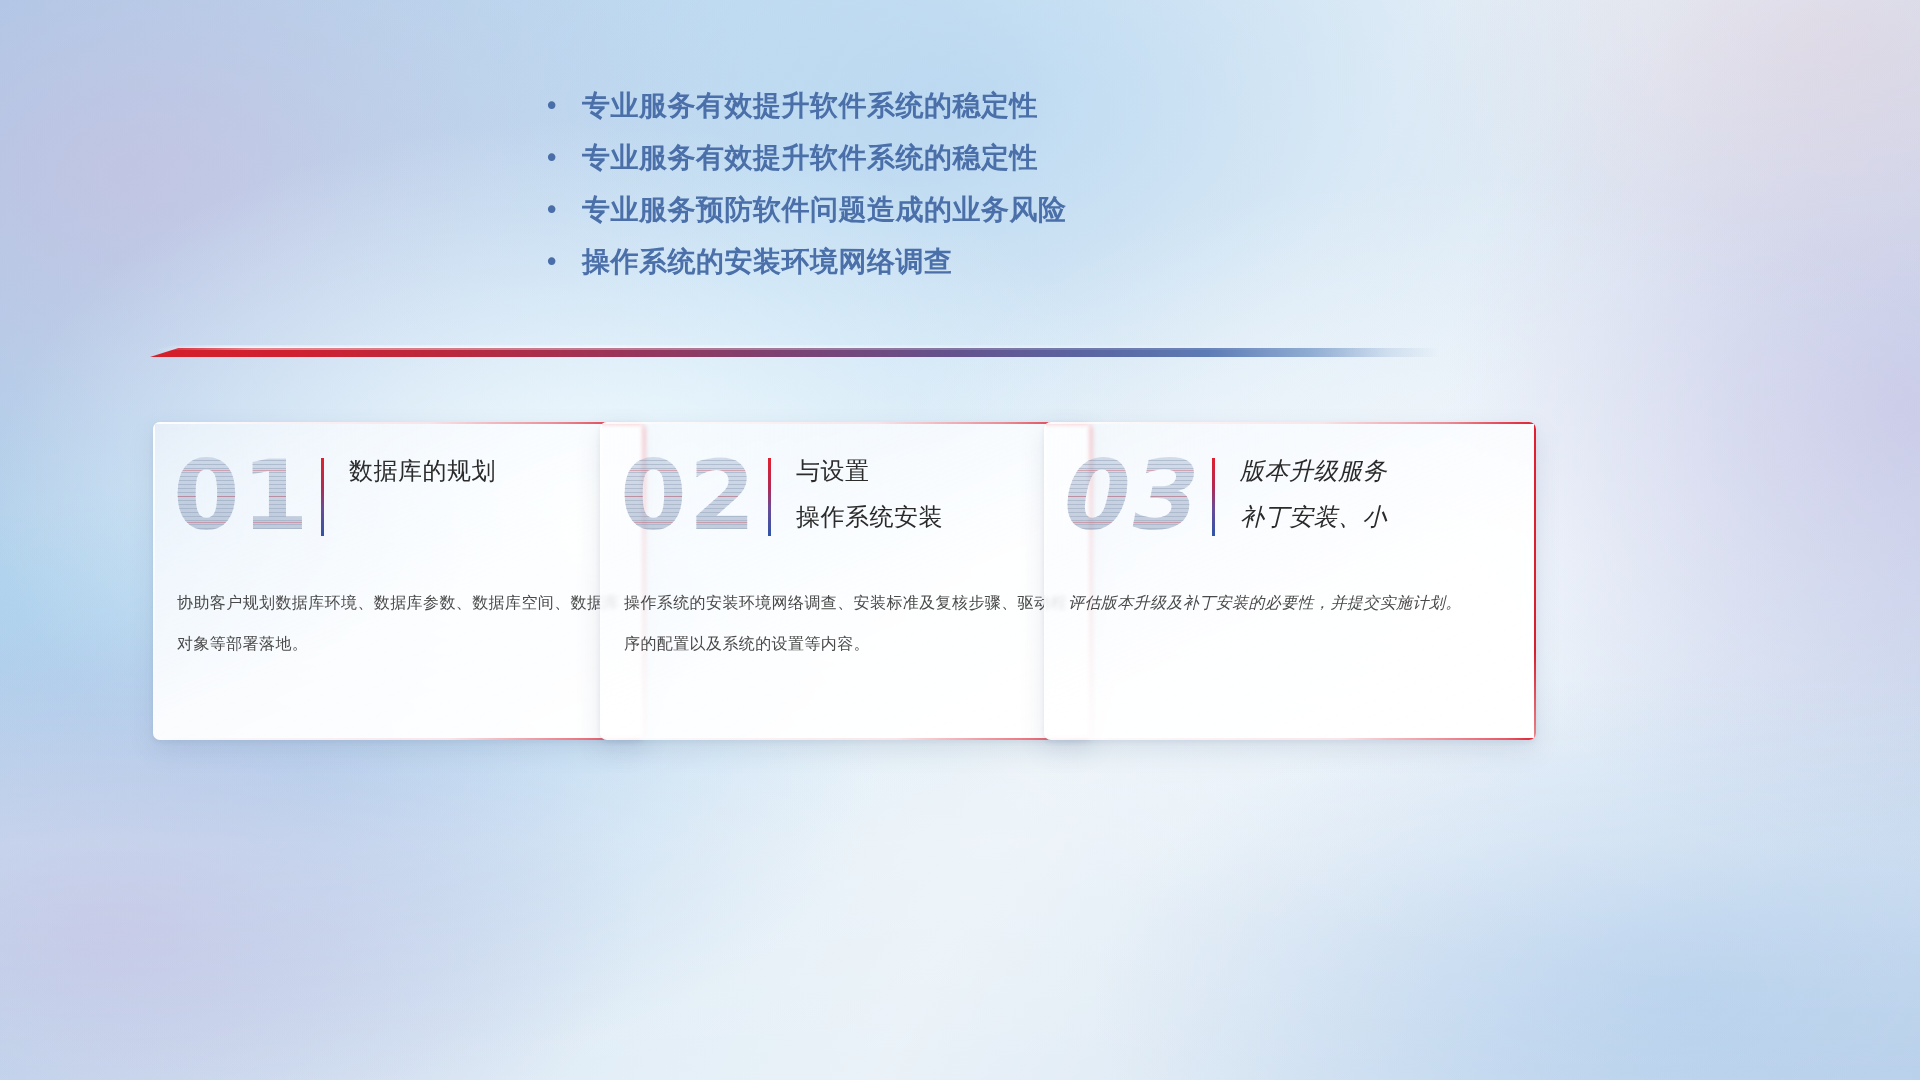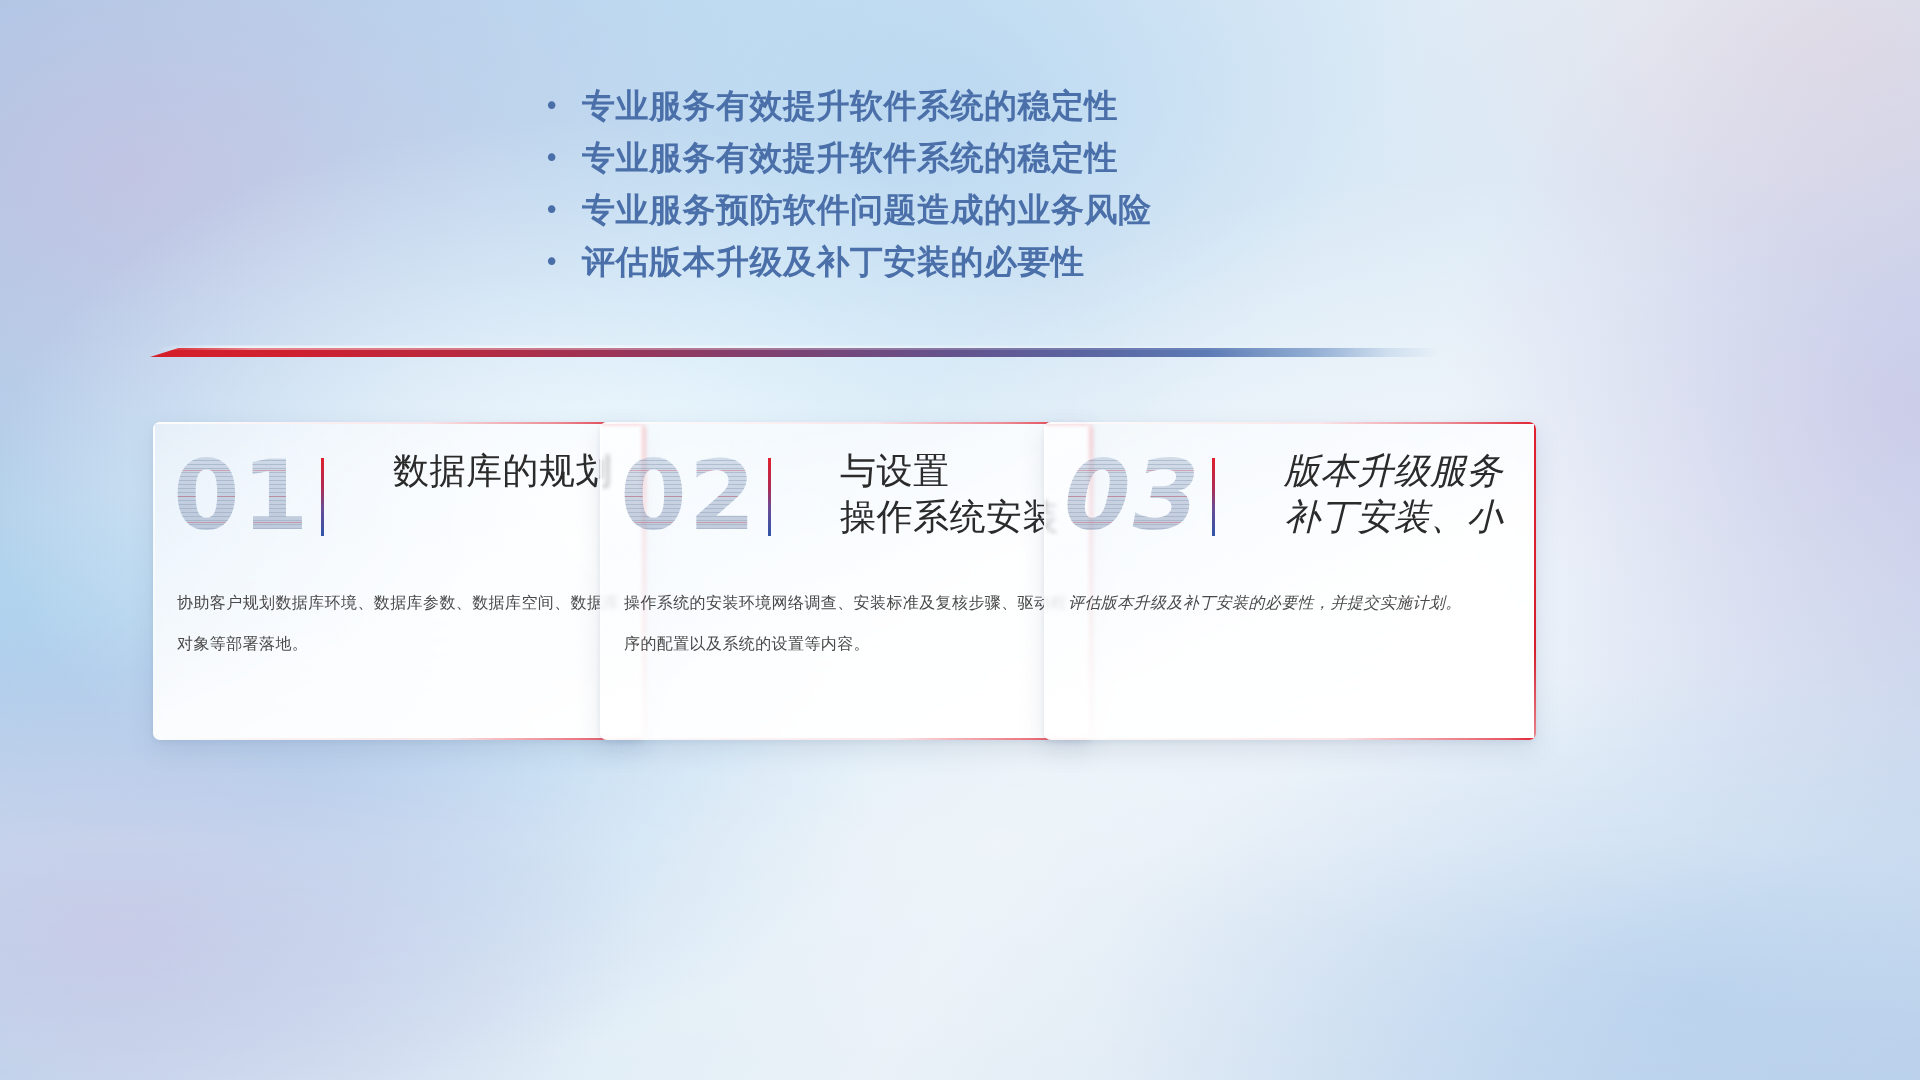--- a/index.html
+++ b/index.html
@@ -62,21 +62,21 @@
     height:52px;margin-bottom:0;
   }
   .bullet-row + .bullet-row{margin-top:0;}
   .bullet-dot{
     width:46px;flex:0 0 46px;
     color:#4a6ea8;font-size:26px;line-height:40px;
     text-align:left;padding-left:8px;box-sizing:border-box;
     font-family:"DejaVu Sans",sans-serif;
   }
   .bullet-text{
-    color:#4a6fa9;font-size:33px;line-height:40px;
+    color:#4a6fa9;font-size:28px;line-height:40px;
     letter-spacing:.5px;font-weight:600;white-space:nowrap;
   }
 
   
   .divider-wrap{
     position:absolute;left:150px;top:342px;width:1290px;height:22px;
   }
   .divider-shadow{
     position:absolute;left:4px;top:3px;width:100%;height:7px;
     background:linear-gradient(90deg,
@@ -169,22 +169,22 @@
       rgba(255,255,255,0) 1px, rgba(255,255,255,0) 26px);
     -webkit-background-clip:text;background-clip:text;
     opacity:.55;user-select:none;pointer-events:none;
   }
   .card-bar{
     position:absolute;left:168px;top:22px;width:3px;height:78px;
     background:linear-gradient(180deg,#e02030 0%, #b02a52 38%, #6a4b96 64%, #2f54a8 100%);
   }
   .card-title{
     position:absolute;left:196px;top:12px;width:268px;
-    font-size:36px;line-height:46px;color:#2b2b2b;
-    font-weight:500;letter-spacing:.5px;margin-left:44px;
+    font-size:24px;line-height:46px;color:#2b2b2b;
+    font-weight:500;letter-spacing:.5px;
   }
   .card-body{
     position:absolute;left:24px;top:160px;width:444px;
     font-size:16px;line-height:41px;color:#4a4a4a;
     letter-spacing:.4px;
   }
 </style>
 </head>
 <body>
 
@@ -216,21 +216,21 @@
       <span class="bullet-text">专业服务有效提升软件系统的稳定性</span>
     </div>
 
     <div class="bullet-row">
       <span class="bullet-dot">•</span>
       <span class="bullet-text">专业服务预防软件问题造成的业务风险</span>
     </div>
 
     <div class="bullet-row">
       <span class="bullet-dot">•</span>
-      <span class="bullet-text">评估版本升级及补丁安装的必要性</span>
+      <span class="bullet-text">操作系统的安装环境网络调查</span>
     </div>
 
   </div>
 
   <div class="divider-wrap">
     <div class="divider-shadow"></div>
     <div class="divider-line"></div>
     <div class="divider-gloss"></div>
   </div>
 

